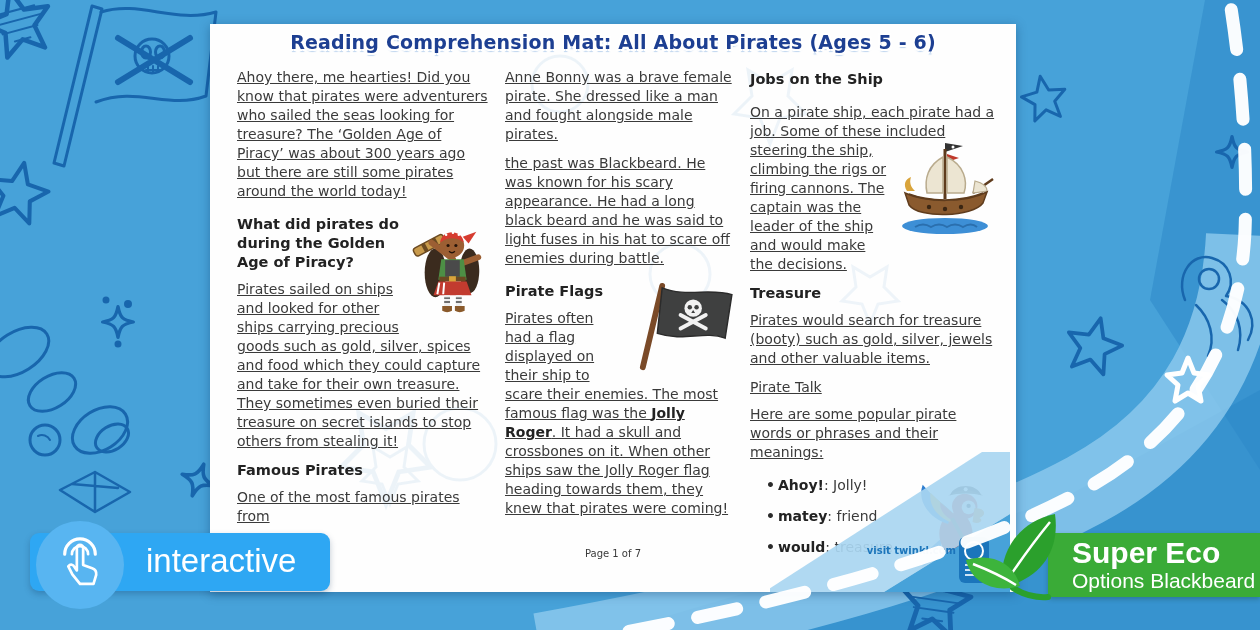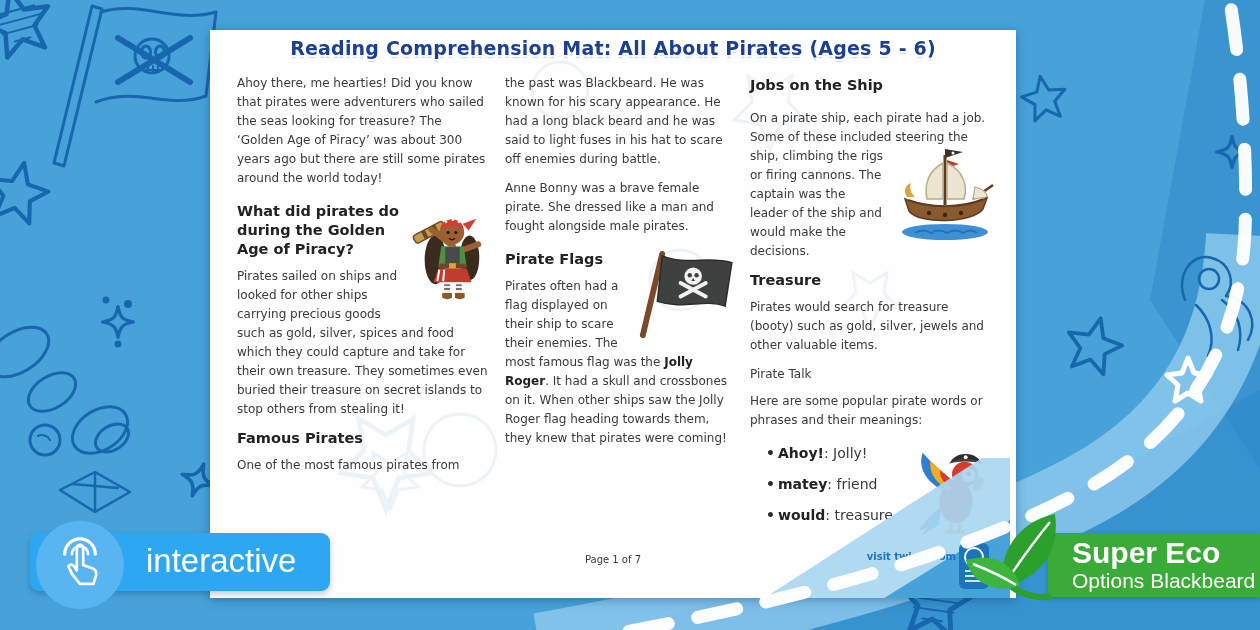--- a/index.html
+++ b/index.html
@@ -4,31 +4,31 @@
 <style>
   html,body{margin:0;padding:0;}
   body{width:1260px;height:630px;position:relative;overflow:hidden;
        font-family:"DejaVu Sans",sans-serif;background:#47a2d9;}
 
   
   .bg{position:absolute;inset:0;z-index:0;}
   .bg svg{position:absolute;inset:0;}
 
   
-  .sheet{position:absolute;left:210px;top:30px;width:806px;height:568px;
+  .sheet{position:absolute;left:210px;top:24px;width:806px;height:568px;
          background:#fefefe;z-index:2;box-shadow:0 2px 10px rgba(0,40,80,.35);}
   .watermarks{position:absolute;inset:0;z-index:0;pointer-events:none;}
   .sheet-title{position:absolute;top:7px;left:0;width:100%;text-align:center;z-index:1;
         font-size:19px;font-weight:bold;color:#1d3f92;letter-spacing:.2px;
         text-shadow:-2px -2px 0 #fff,2px -2px 0 #fff,-2px 2px 0 #fff,2px 2px 0 #fff,
                     0 3px 1px rgba(140,180,225,.55);}
   .cols{position:absolute;left:27px;top:44px;width:758px;display:flex;gap:15px;z-index:1;}
   .col{min-width:0;}
   .col-1{width:253px;}.col-2{width:230px;}.col-3{width:245px;}
-  .cols p{margin:0 0 10px;font-size:12px;line-height:19px;color:#3a3a3a;}
+  .cols p{margin:0 0 10px;font-size:14px;line-height:19px;color:#3a3a3a;text-decoration:underline;}
   .cols h3{margin:2px 0 8px;font-size:14.5px;line-height:19px;color:#222;font-weight:bold;}
   .subhead{margin:2px 0 8px !important;}
   .blockwrap{overflow:visible;margin-top:14px;}
   .fl{float:right;margin:0 0 4px 8px;}
   .push{float:right;width:0;}
   ul.pirate-words{margin:2px 0 0 4px;padding:0 0 0 12px;list-style:none;}
   ul.pirate-words li{font-size:14px;line-height:19px;color:#3a3a3a;margin:0 0 12px;position:relative;padding-left:12px;}
   ul.pirate-words li::before{content:"•";position:absolute;left:0;top:0;color:#2b2b2b;font-weight:bold;}
   .b{font-weight:bold;color:#222;}
 
@@ -195,22 +195,22 @@
         </svg>
         <h3>What did pirates do during the Golden Age of Piracy?</h3>
         <p>Pirates sailed on ships and looked for other ships carrying precious goods such as gold, silver, spices and food which they could capture and take for their own treasure. They sometimes even buried their treasure on secret islands to stop others from stealing it!</p>
       </div>
 
       <h3>Famous Pirates</h3>
       <p>One of the most famous pirates from</p>
     </div>
 
     <div class="col col-2">
+      <p>Anne Bonny was a brave female pirate. She dressed like a man and fought alongside male pirates.</p>
       <p>the past was Blackbeard. He was known for his scary appearance. He had a long black beard and he was said to light fuses in his hat to scare off enemies during battle.</p>
-      <p>Anne Bonny was a brave female pirate. She dressed like a man and fought alongside male pirates.</p>
 
       <div class="blockwrap">
         <svg class="fl" width="104" height="92" viewBox="0 0 105 95">
           <path d="M31 4 L11 88" stroke="#7a4a28" stroke-width="6" stroke-linecap="round"></path>
           <path d="M31 6 C55 16 80 6 103 13 L96 58 C74 50 54 62 26 53 Z" fill="#3f4040" stroke="#2b2b2b" stroke-width="1.5"></path>
           <circle cx="63" cy="27" r="9" fill="#f2f2f2"></circle>
           <circle cx="59.5" cy="26" r="2.3" fill="#3f4040"></circle>
           <circle cx="66.5" cy="26" r="2.3" fill="#3f4040"></circle>
           <path d="M61 32 l2 -3 2 3 Z" fill="#3f4040"></path>
           <path d="M50 34 L76 48 M76 34 L50 48" stroke="#f2f2f2" stroke-width="4" stroke-linecap="round"></path>

